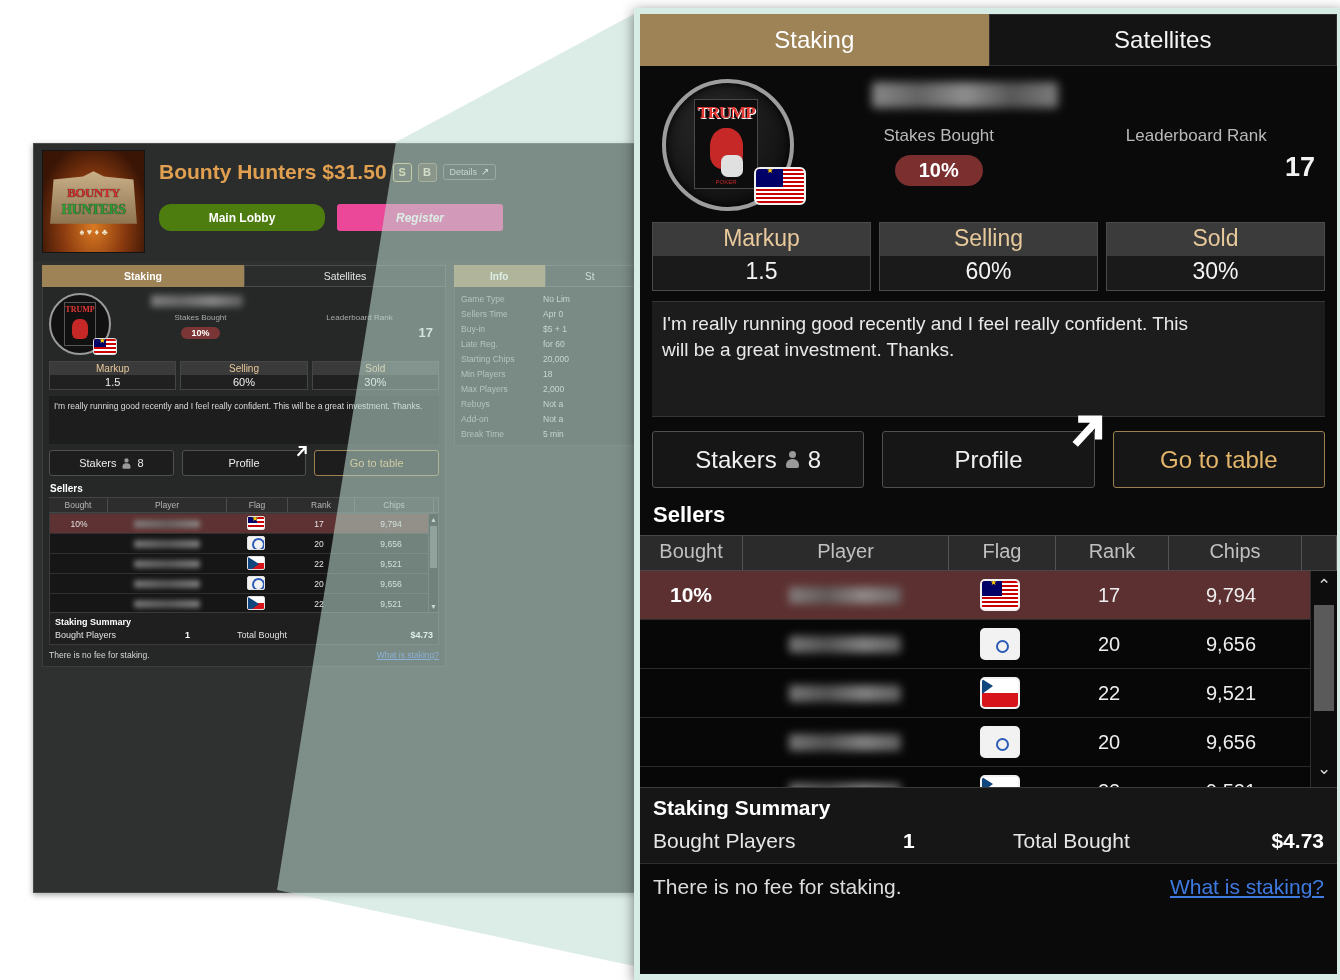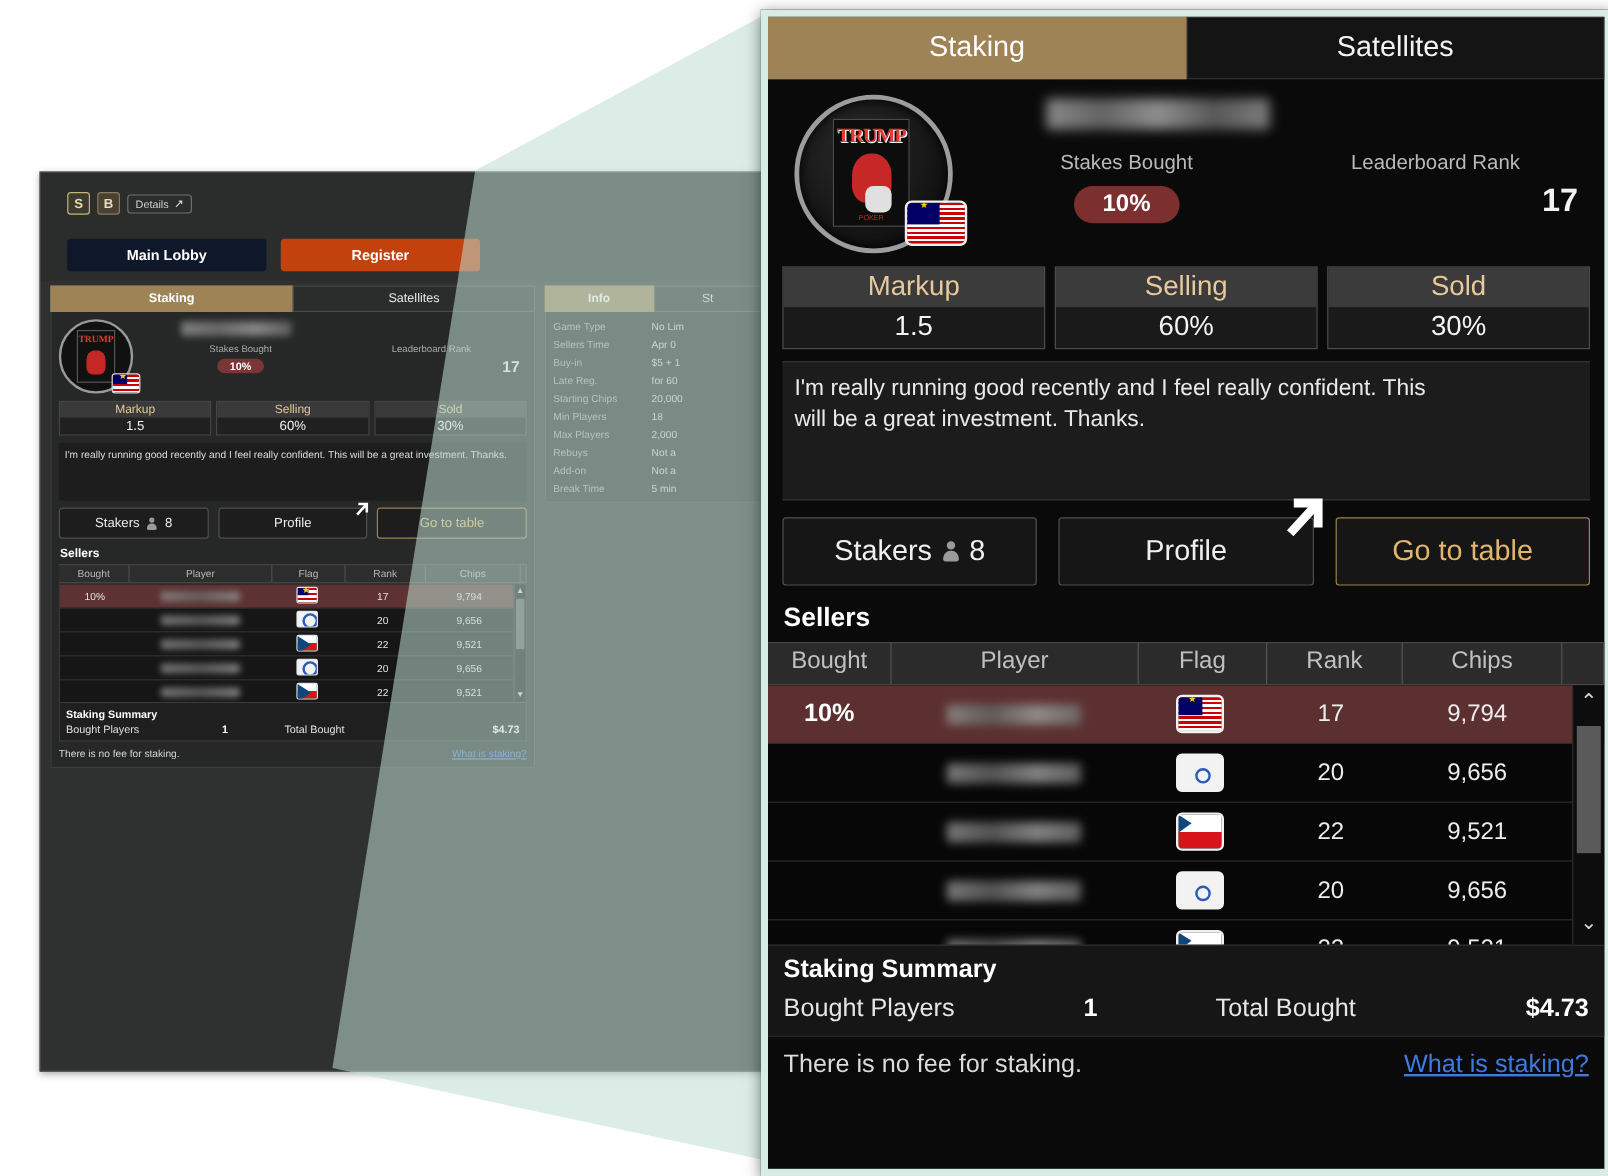--- a/index.html
+++ b/index.html
@@ -36,22 +36,22 @@
   .bg-title .t{font-size:21px;font-weight:bold;color:#e0a050;}
   .badge-sq{display:inline-flex;align-items:center;justify-content:center;
             width:17px;height:17px;border-radius:3px;font-size:11px;font-weight:bold;}
   .badge-s{border:1px solid #c9b572;color:#ead9a4;background:#3a3a31;}
   .badge-b{border:1px solid #8a7a5c;color:#e8dcc2;background:#4a4132;}
   .btn-details{display:inline-flex;align-items:center;gap:4px;font-size:9px;color:#cfcfcf;
                border:1px solid #6e6e6e;border-radius:3px;padding:2px 6px;}
   .bg-btnrow{display:flex;gap:12px;margin-top:20px;}
   .bg-btn{height:27px;width:166px;display:flex;align-items:center;justify-content:center;
           font-size:12px;font-weight:bold;color:#fff;border-radius:3px;}
-  .bg-btn.lobby{background:#0f172a;}
-  .bg-btn.reg{background:#c2410c;}
+  .bg-btn.lobby{background:#4d7c0f;border-radius:12px;}
+  .bg-btn.reg{background:#ec4899;font-style:italic;}
 
   .bg-body{display:flex;padding:0 8px 8px 8px;gap:8px;}
   .bg-left{width:404px;}
   .bg-right{flex:1;}
   .bg-tabs{display:flex;margin-top:4px;}
   .bg-tab{flex:1;height:20px;display:flex;align-items:center;justify-content:center;
           font-size:10.5px;color:#e4e4e4;background:#2b2c2c;border:1px solid #4a4a4a;}
   .bg-tab.active{background:#9e8357;color:#fff;font-weight:bold;border-color:#9e8357;}
 
   .bg-card{background:#262727;border:1px solid #3c3d3d;border-top:none;padding:6px;}
@@ -206,22 +206,29 @@
   .z-foot .l{font-size:21px;color:#dcdcdc;flex:1;}
   .z-foot .r{font-size:21px;color:#3f7ae0;text-decoration:underline;}
 </style>
 </head>
 <body>
 
 <div class="bgwin">
 
 
   <div class="bg-header">
+    <div class="bg-logo">
+      <div class="crest"></div>
+      <div class="w1">BOUNTY</div>
+      <div class="w2">HUNTERS</div>
+      <div class="suits">♠ ♥ ♦ ♣</div>
+    </div>
     <div class="bg-headright">
       <div class="bg-title">
+        <span class="t">Bounty Hunters $31.50</span>
         <span class="badge-sq badge-s">S</span>
         <span class="badge-sq badge-b">B</span>
         <span class="btn-details">
           <span>Details</span>
           <svg width="8" height="8" viewBox="0 0 10 10">
               <path d="M2 8 L8 2 M5 2 H8 V5" stroke="#cfcfcf" stroke-width="1.3" fill="none"></path>
             </svg>
         </span>
       </div>
       <div class="bg-btnrow">

